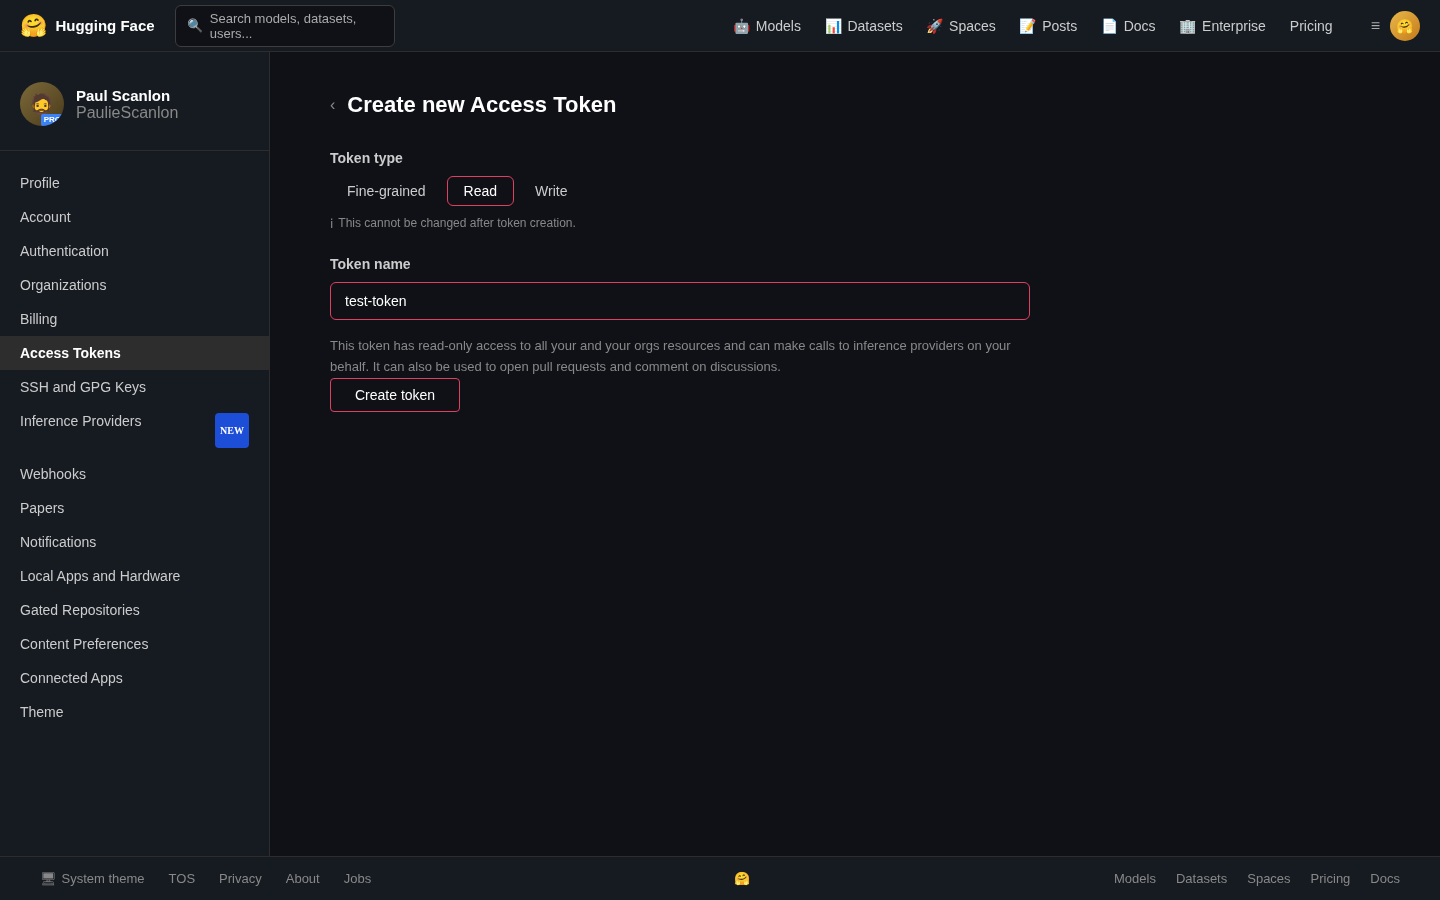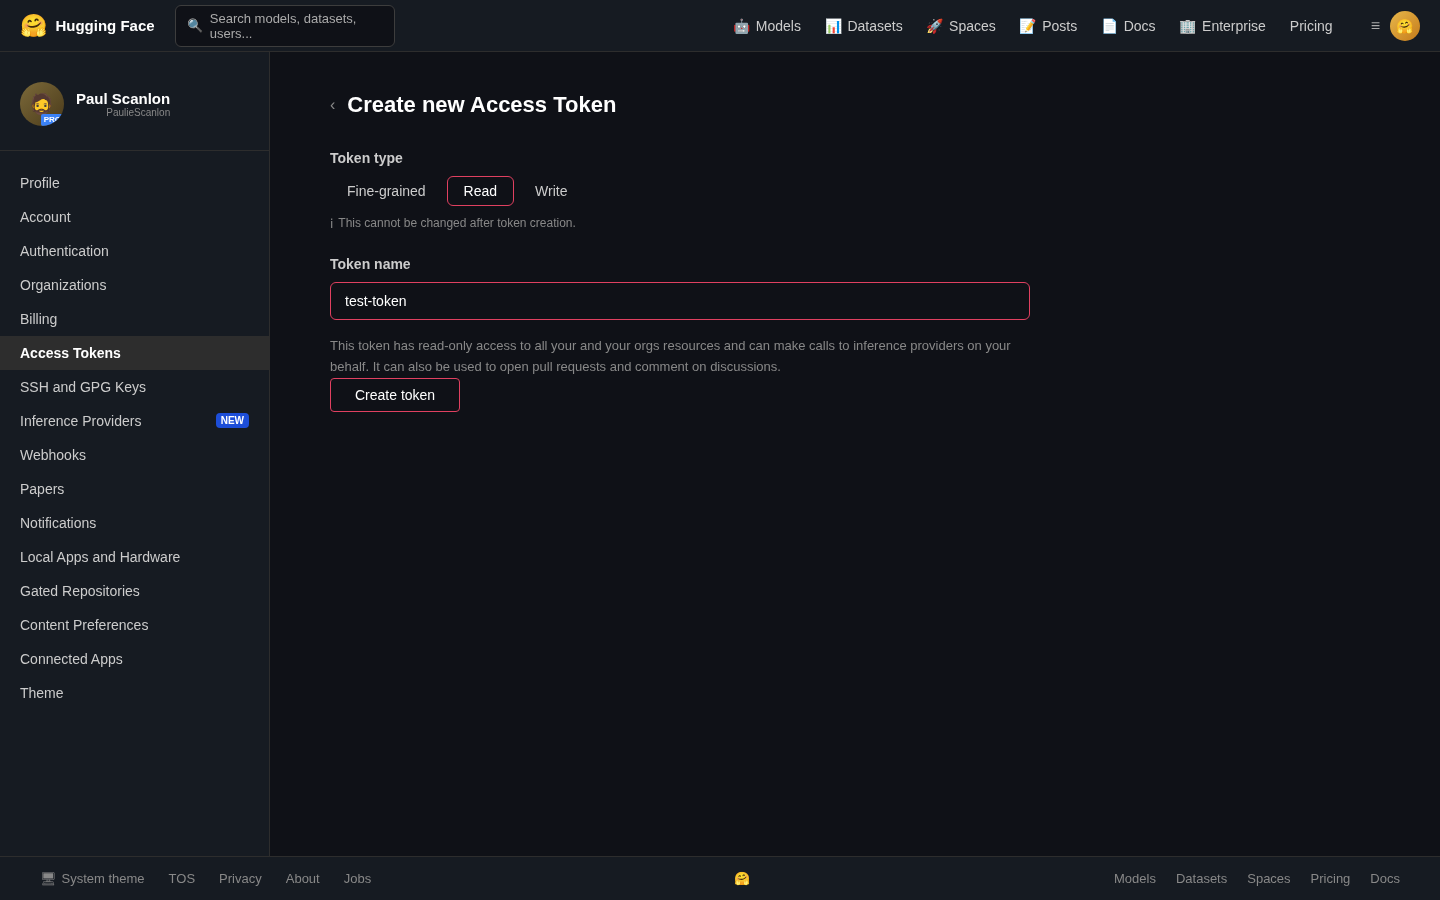--- a/index.html
+++ b/index.html
@@ -136,21 +136,21 @@
       border-radius: 2px;
       line-height: 1.2;
     }
     .user-info {}
     .user-name {
       font-weight: 600;
       font-size: 15px;
       color: #fff;
     }
     .user-handle {
-      font-size: 10px;
+      font-size: 16px;
       color: #888;
       text-align: right;
     }
     .sidebar-nav {
       padding: 5px 0;
     }
     .sidebar-nav-item {
       display: flex;
       align-items: flex-start;
       justify-content: space-between;
@@ -163,23 +163,24 @@
     .sidebar-nav-item.active {
       background: #2d2d2d;
       color: #fff;
       font-weight: 600;
     }
     .new-badge {
       background: #1d4ed8;
       color: #fff;
       font-size: 10px;
       font-weight: 700;
-      padding: 2px 5px;
+      padding: 12px 5px;
       border-radius: 4px;
       text-transform: uppercase;
+      font-family: Liberation Serif, serif;
     }
 
     
     .content {
       flex: 1;
       padding: 40px 60px;
       overflow-y: auto;
     }
     .page-header {
       display: flex;

